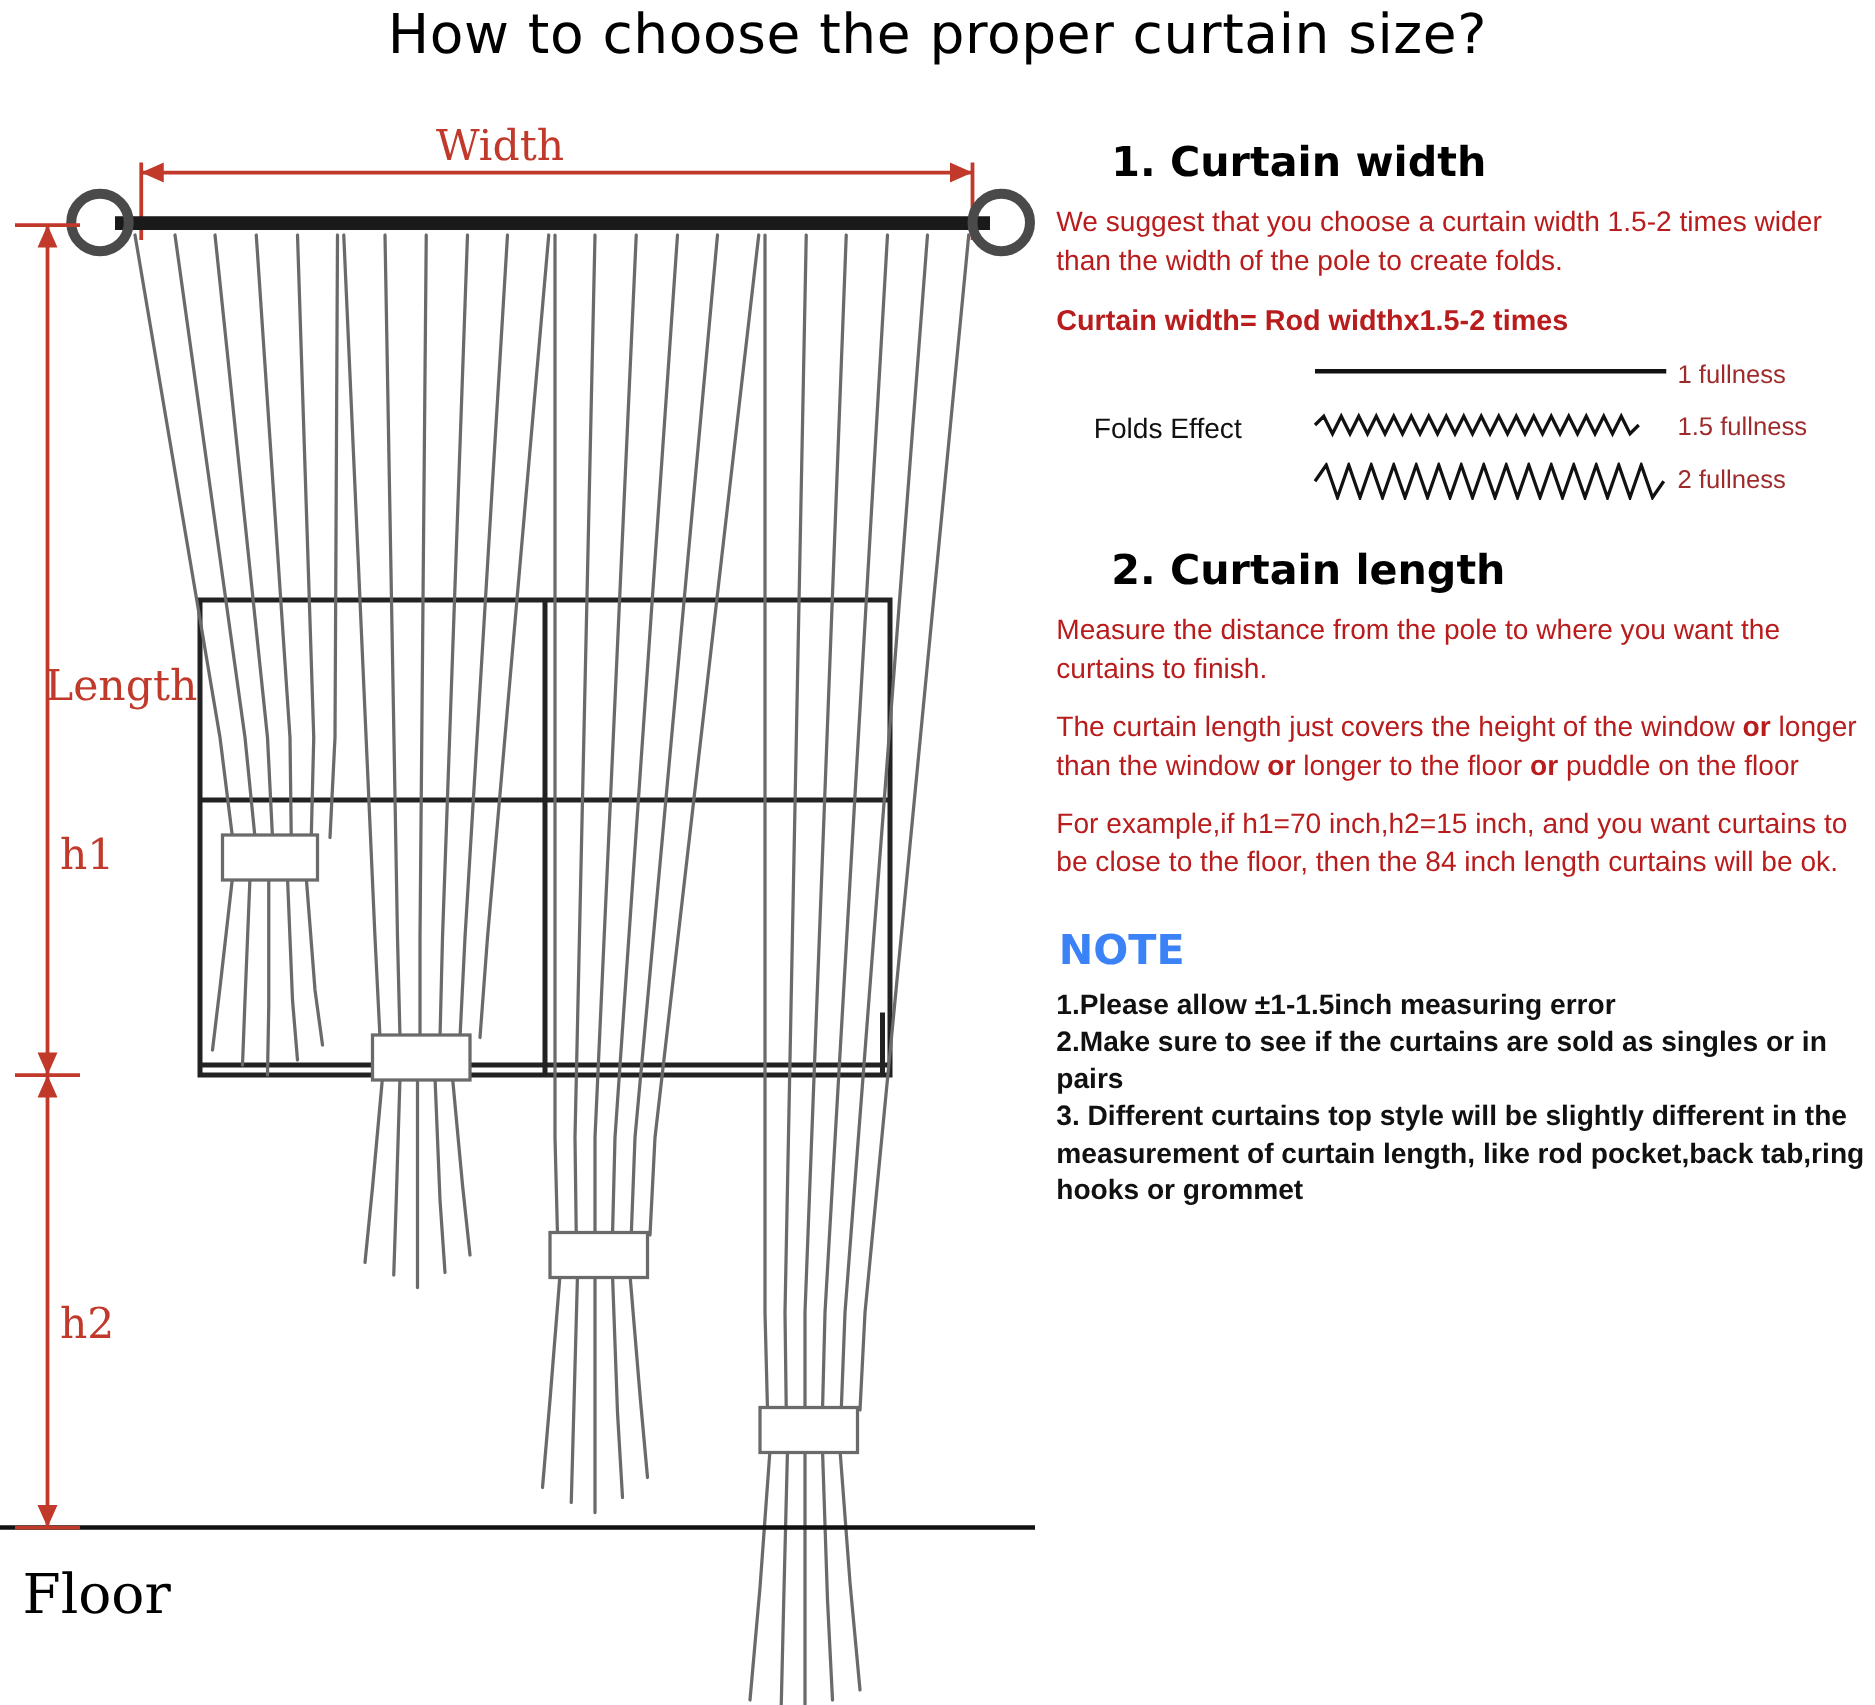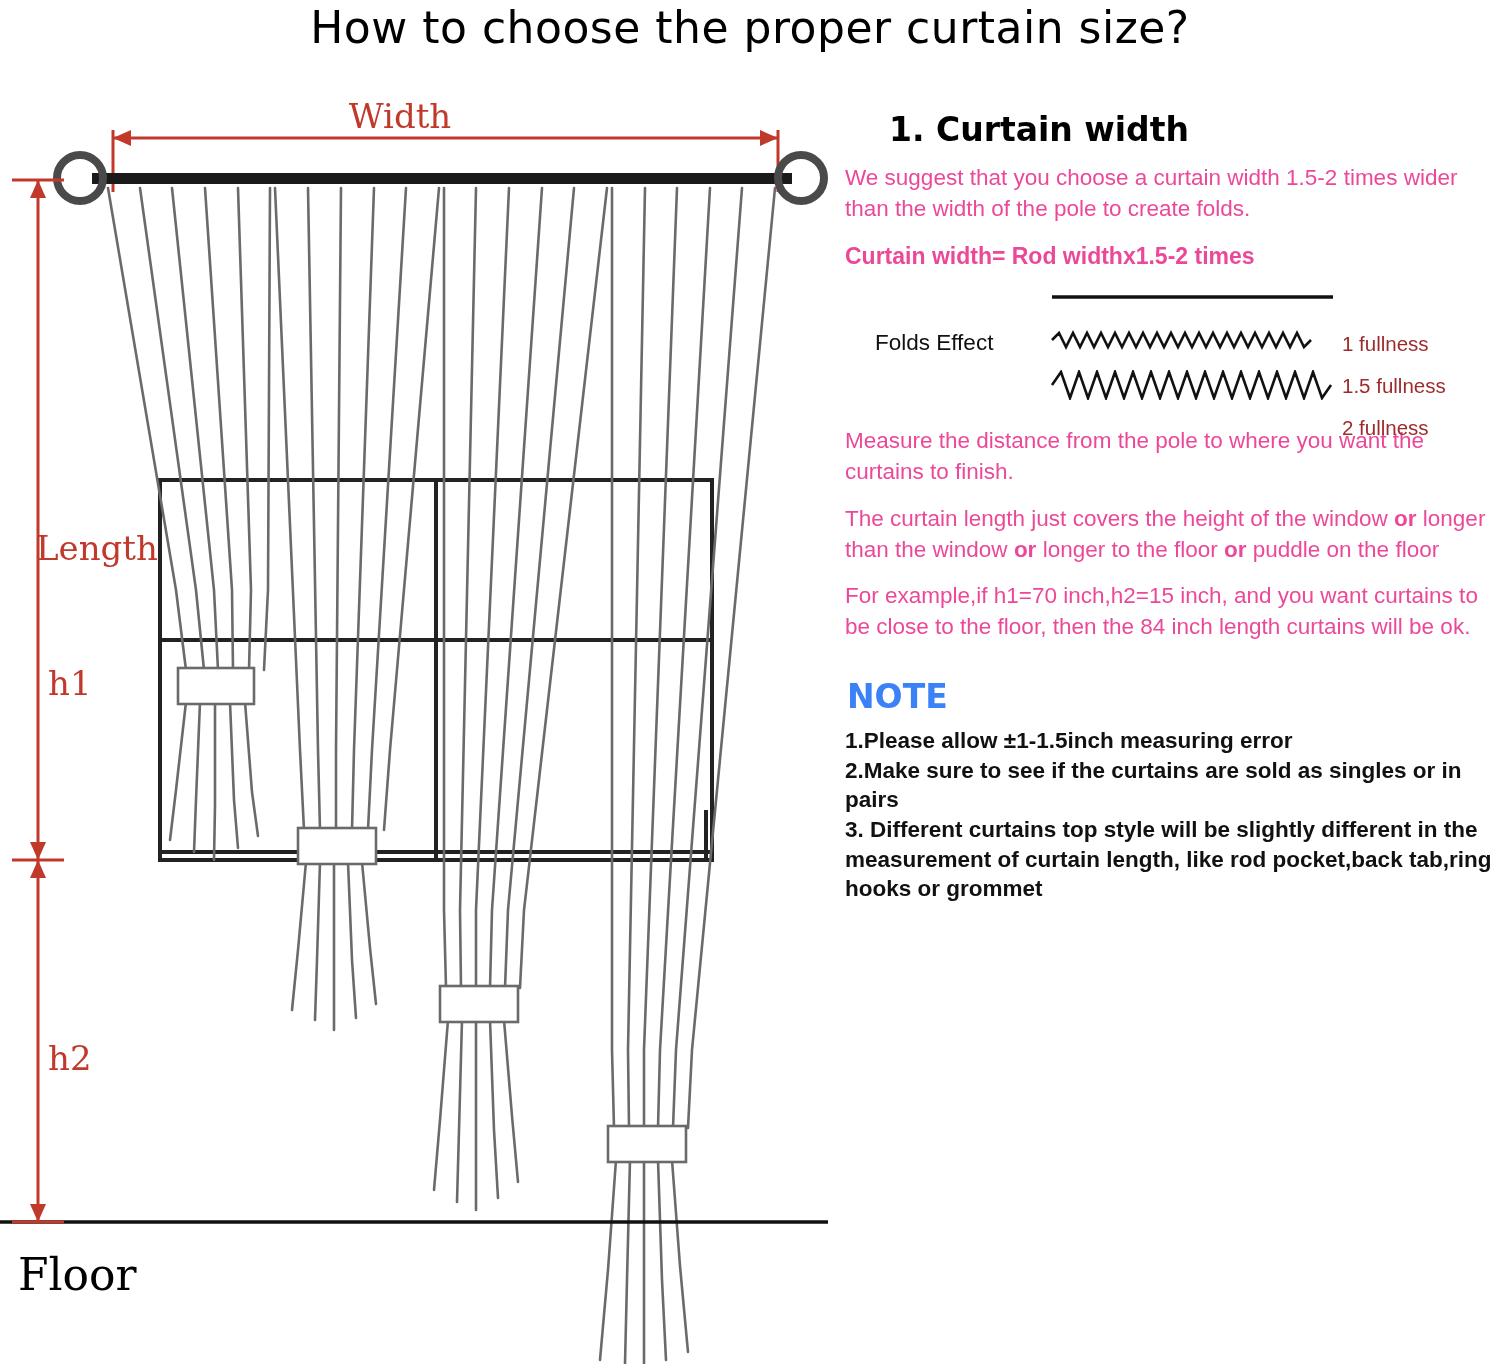--- a/index.html
+++ b/index.html
@@ -62,21 +62,21 @@
     font-family: "DejaVu Sans", sans-serif;
     font-size: 33px;
     color: #3b82f6;
     margin: 0 0 10px 0;
     padding-left: 2px;
   }
   .p {
     font-size: 22.5px;
     line-height: 1.37;
     margin: 0 0 16px 0;
-    color: #ec4899;
+    color: #b91c1c;
   }
   .bold {
     font-weight: bold;
   }
   .p.bold-line {
     font-weight: bold;
     font-size: 23px;
     margin-bottom: 14px;
   }
   
@@ -103,21 +103,20 @@
     left: 0;
     top: 0;
   }
   .folds-row .cap {
     position: absolute;
     left: 292px;
     top: 2px;
     font-size: 20.5px;
     color: #9e2b2b;
     white-space: nowrap;
-    margin-top: 44px;
   }
   .note-list {
     font-size: 22.5px;
     line-height: 1.32;
     margin: 0;
     color: #111;
     font-weight: bold;
   }
   .note-list div {
     margin: 0;
@@ -230,20 +229,21 @@
       </div>
 
       <div class="folds-row" style="top:84px;">
         <svg class="wave" width="292" height="30" viewBox="0 0 292 30" xmlns="http://www.w3.org/2000/svg">
           <path d="M2,15 l9,-13 l9,26 l9,-26 l9,26 l9,-26 l9,26 l9,-26 l9,26 l9,-26 l9,26 l9,-26 l9,26 l9,-26 l9,26 l9,-26 l9,26 l9,-26 l9,26 l9,-26 l9,26 l9,-26 l9,26 l9,-26 l9,26 l9,-26 l9,26 l9,-26 l9,26 l9,-26 l9,26 l9,-13" fill="none" stroke="#111" stroke-width="2.6"></path>
         </svg>
         <span class="cap">2 fullness</span>
       </div>
     </div>
 
+    <h2 class="h-section" style="margin-top:28px;">2. Curtain length</h2>
     <p class="p">Measure the distance from the pole to where you want the curtains to finish.</p>
     <p class="p">
       <span>The curtain length just covers the height of the window </span><span class="bold">or</span><span> longer than the window </span><span class="bold">or</span><span> longer to the floor </span><span class="bold">or</span><span> puddle on the floor</span>
     </p>
     <p class="p">For example,if h1=70 inch,h2=15 inch, and you want curtains to be close to the floor, then the 84 inch length curtains will be ok.</p>
 
     <h2 class="h-note" style="margin-top:34px;">NOTE</h2>
     <div class="note-list">
       <div>1.Please allow ±1-1.5inch measuring error</div>
       <div>2.Make sure to see if the curtains are sold as singles or in pairs</div>

